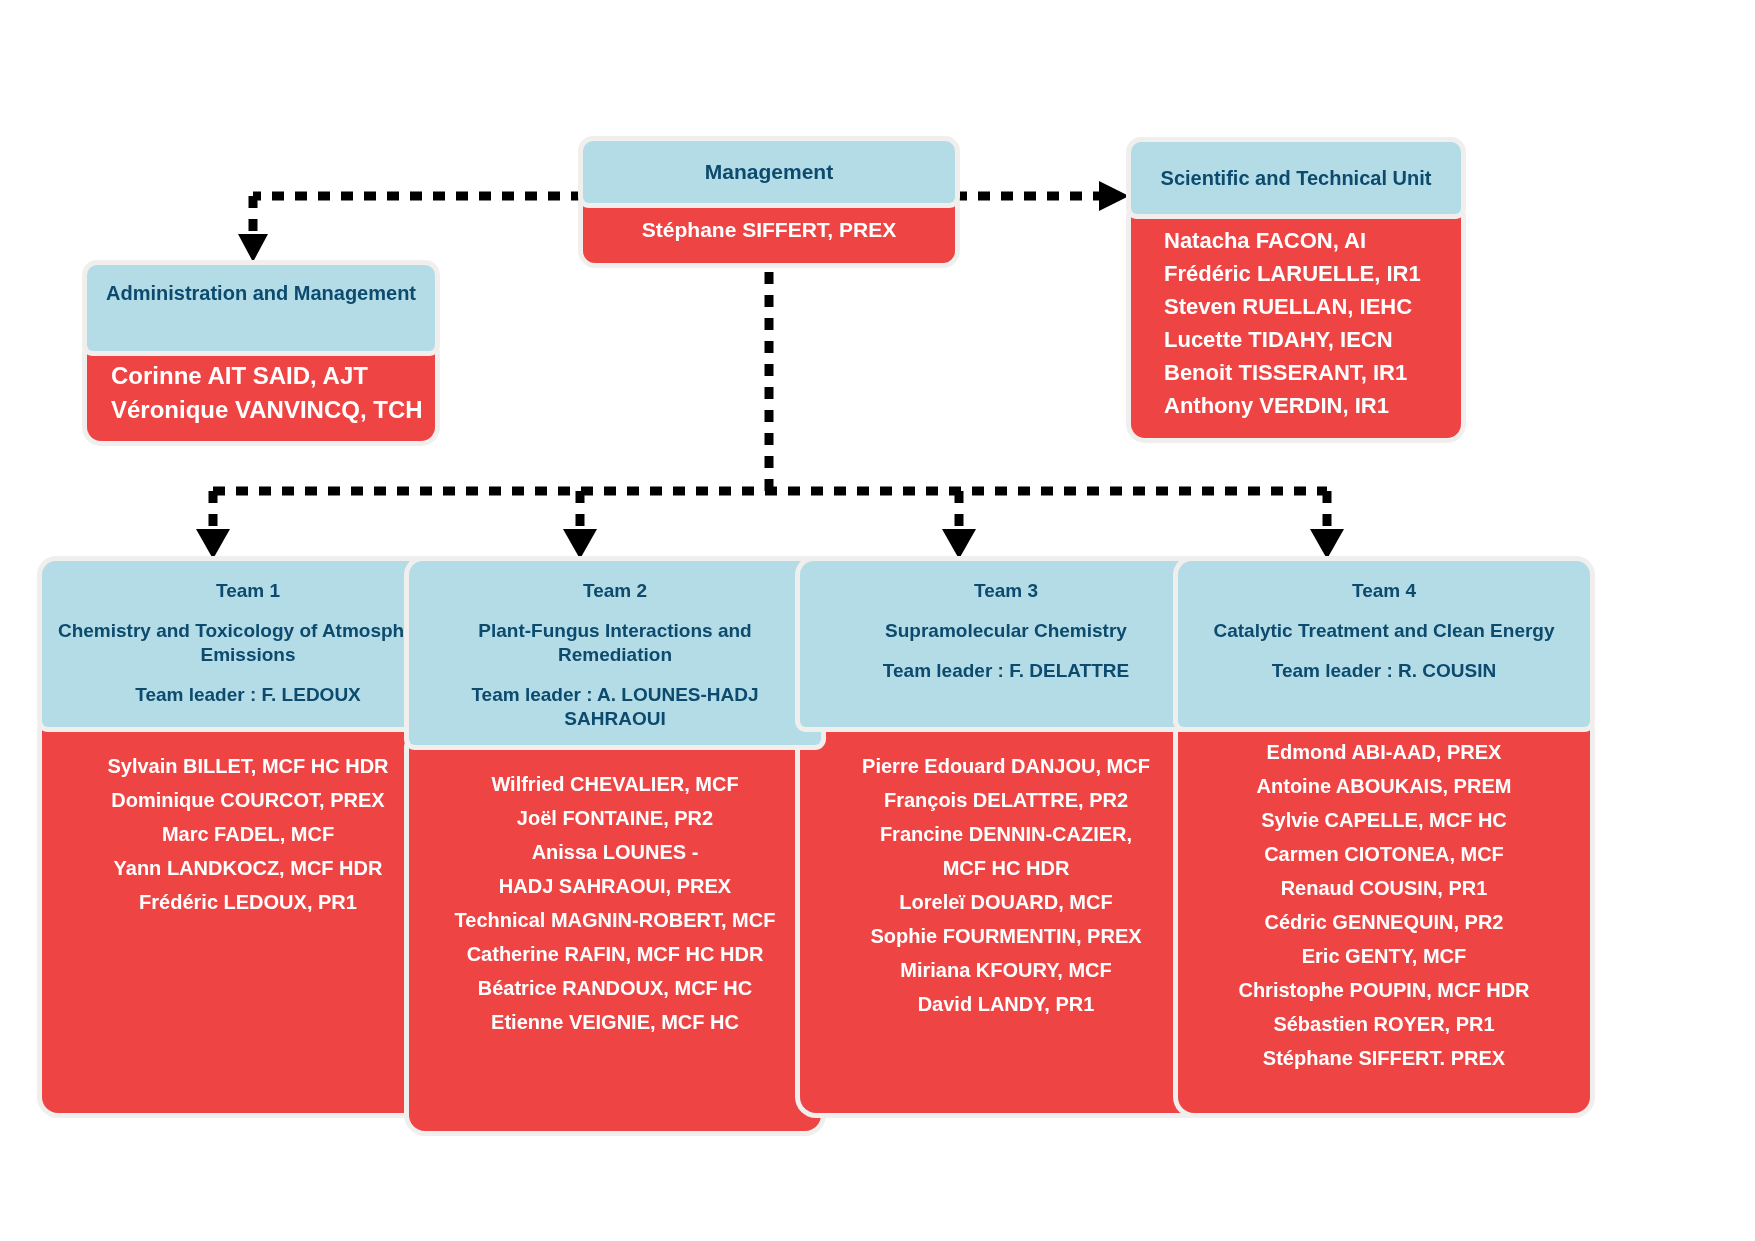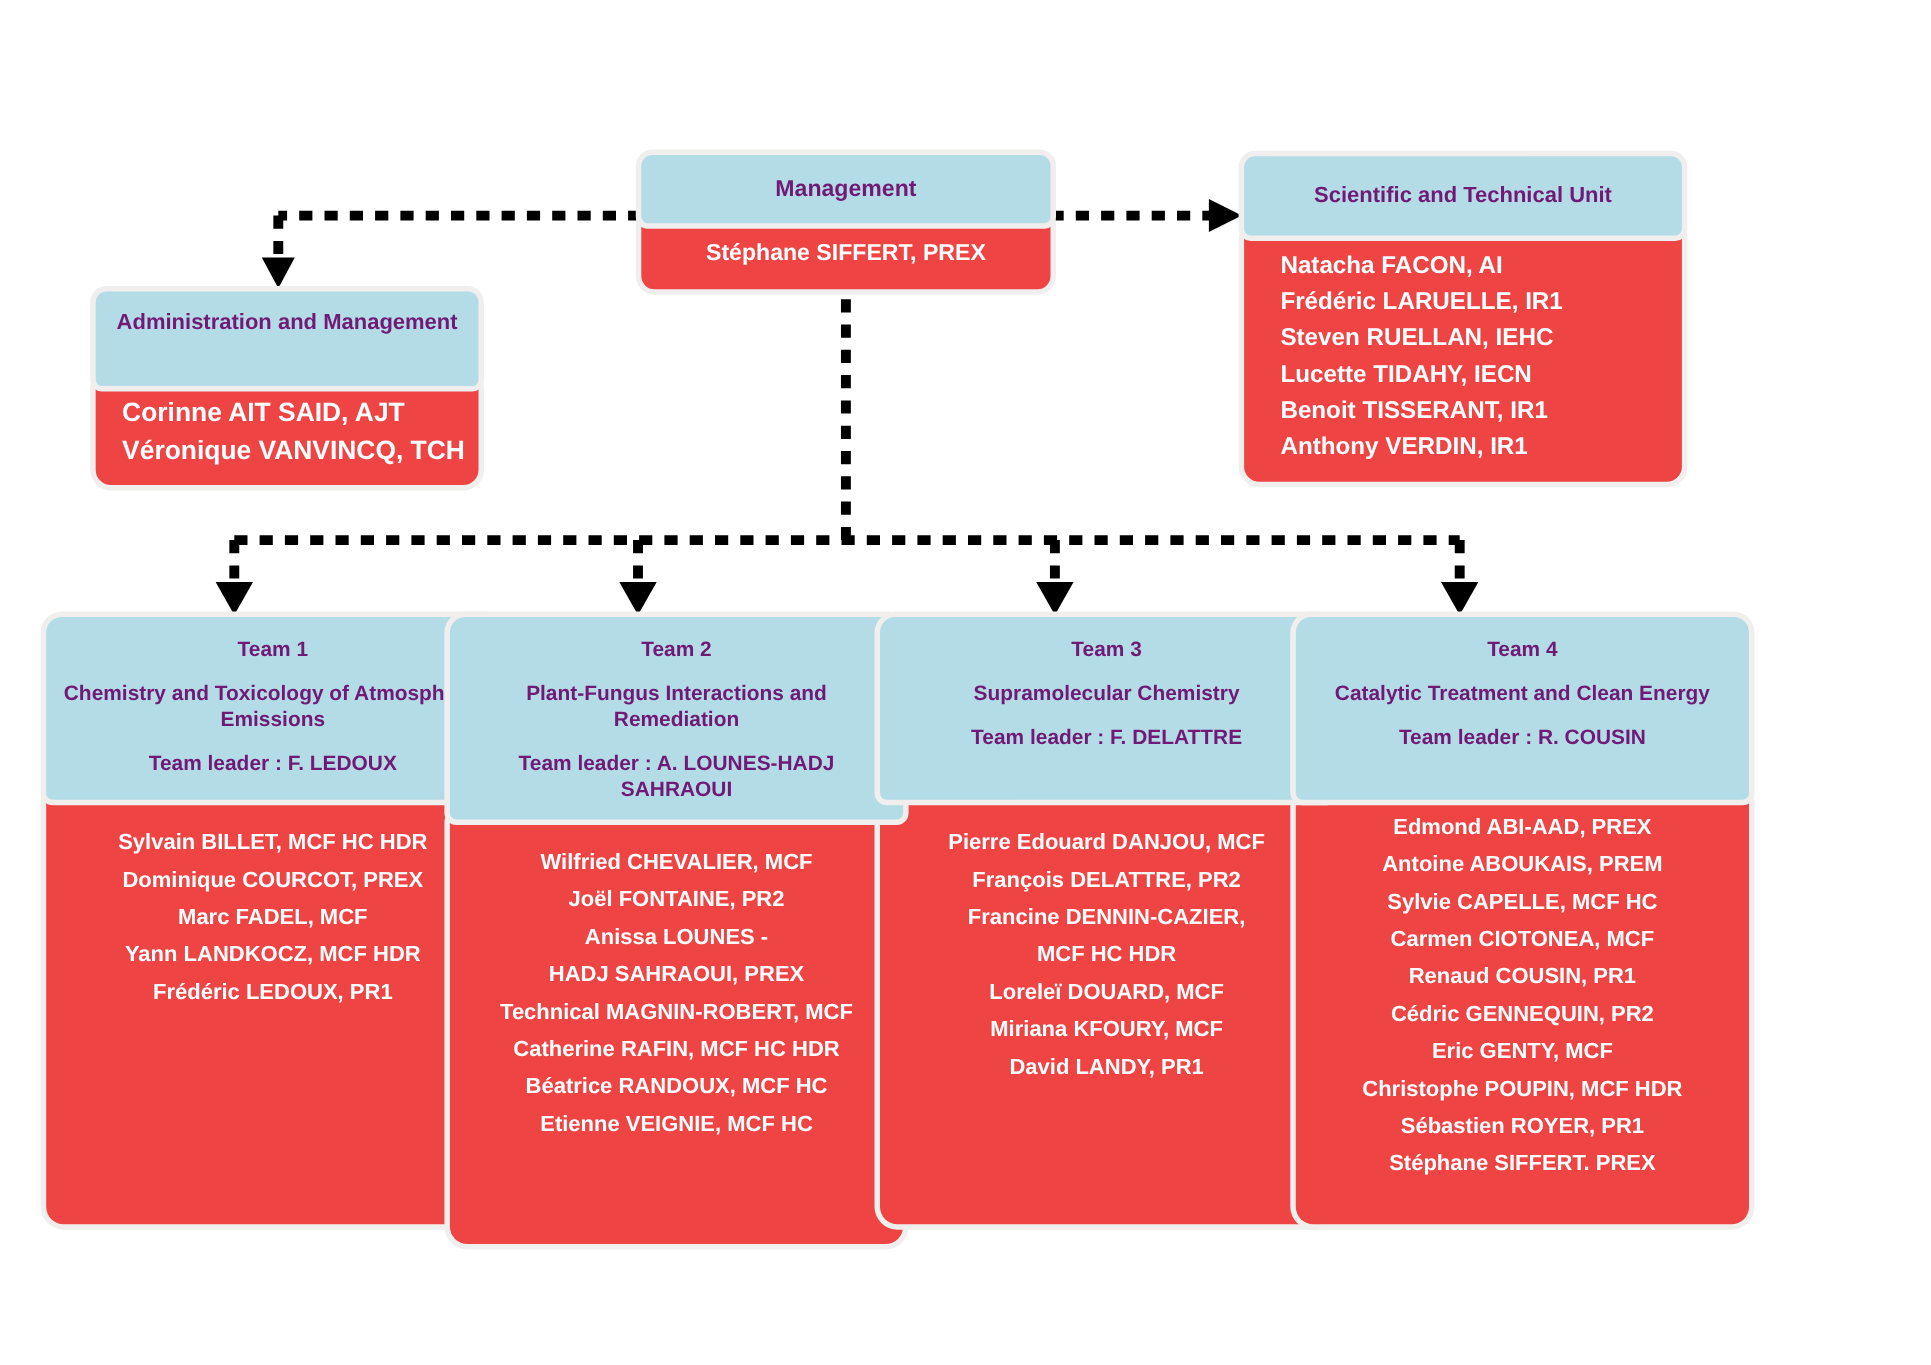--- a/index.html
+++ b/index.html
@@ -25,21 +25,21 @@
   
   .node {
     position: absolute;
     box-sizing: border-box;
   }
   .node-head {
     background: #b3dce6;
     border-radius: 12px;
     box-shadow: 0 0 0 5px #f0efee;
     text-align: center;
-    color: #701a75;
+    color: #0c4a6e;
     font-weight: bold;
     box-sizing: border-box;
     position: relative;
     z-index: 2;
   }
   .node-body {
     background: #ef4444;
     border-radius: 12px;
     box-shadow: 0 0 0 5px #f0efee;
     color: #ffffff;
@@ -70,21 +70,21 @@
     line-height: 66px;
     font-size: 21px;
     text-align: center;
     border-radius: 6px 6px 12px 12px;
   }
 
   
   #stu {
     left: 1131px;
     top: 142px;
-    width: 398px;
+    width: 330px;
   }
   #stu .node-head {
     height: 72px;
     line-height: 72px;
     font-size: 20px;
     border-radius: 10px 10px 6px 6px;
   }
   #stu .node-body {
     margin-top: -4px;
     padding: 14px 0 16px 33px;
@@ -253,20 +253,21 @@
       <div class="team-no">Team 3</div>
       <div class="team-title">Supramolecular Chemistry</div>
       <div class="team-leader">Team leader : F. DELATTRE</div>
     </div>
     <div class="node-body">
       <div class="row">Pierre Edouard DANJOU, MCF</div>
       <div class="row">François DELATTRE, PR2</div>
       <div class="row">Francine DENNIN-CAZIER,</div>
       <div class="row">MCF HC HDR</div>
       <div class="row">Loreleï DOUARD, MCF</div>
+      <div class="row">Sophie FOURMENTIN, PREX</div>
       <div class="row">Miriana KFOURY, MCF</div>
       <div class="row">David LANDY, PR1</div>
     </div>
   </div>
 
   <div class="node team" id="team4">
     <div class="node-head">
       <div class="team-no">Team 4</div>
       <div class="team-title">Catalytic Treatment and Clean Energy</div>
       <div class="team-leader">Team leader : R. COUSIN</div>

